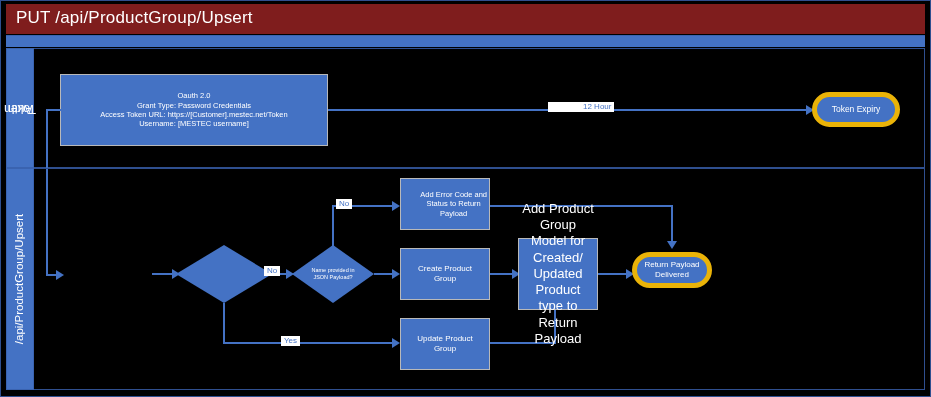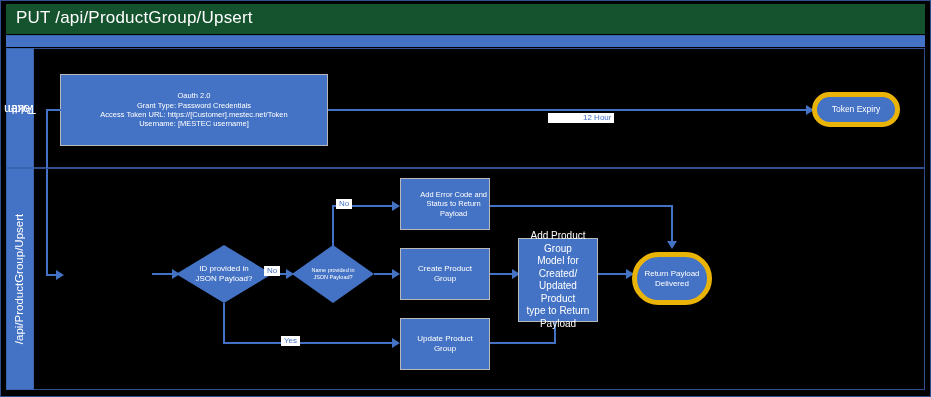--- a/index.html
+++ b/index.html
@@ -2,21 +2,21 @@
 <html><head>
 <meta charset="utf-8">
 <title>PUT /api/ProductGroup/Upsert</title>
 <style>
   html,body{margin:0;padding:0;background:#000;}
   body{width:931px;height:397px;overflow:hidden;font-family:"Liberation Sans",sans-serif;}
   #canvas{position:relative;width:931px;height:397px;background:#000000;}
 
   
   .frame{position:absolute;left:0;top:0;width:931px;height:397px;border:1px solid #2f4f8f;box-sizing:border-box;}
-  .titlebar{position:absolute;left:6px;top:4px;width:919px;height:30px;background:#14532d;box-sizing:border-box;}
+  .titlebar{position:absolute;left:6px;top:4px;width:919px;height:30px;background:#7f1d1d;box-sizing:border-box;}
   .titlebar .ttl{position:absolute;left:10px;top:4px;font-size:17px;color:#ffffff;letter-spacing:.2px;white-space:nowrap;}
   .subbar{position:absolute;left:6px;top:35px;width:919px;height:12px;background:#4472C4;border-top:1px solid #3a63b0;box-sizing:border-box;}
 
   
   .lane{position:absolute;box-sizing:border-box;border:1px solid #2f4f8f;}
   .lane-hdr{position:absolute;background:#4472C4;box-sizing:border-box;border:1px solid #3a63b0;}
   .lane-hdr span{
      position:absolute;left:50%;top:50%;
      transform:translate(-50%,-50%) rotate(-90deg);
      white-space:nowrap;color:#ffffff;text-align:center;line-height:1.15;
@@ -69,21 +69,21 @@
     <div>
       <div>Oauth 2.0</div>
       <div>Grant Type: Password Credentials</div>
       <div>Access Token URL: https://[Customer].mestec.net/Token</div>
       <div>Username: [MESTEC username]</div>
     </div>
   </div>
 
   <div class="ln lnh" style="left:328px;top:109px;width:478px;"></div>
   <div class="arw arw-r" style="left:806px;top:105px;"></div>
-  <div class="elabel" style="left:548px;top:113px;padding-left:35px;">12 Hour</div>
+  <div class="elabel" style="left:548px;top:102px;padding-left:35px;">12 Hour</div>
 
   <div class="node ellipse" style="left:812px;top:92px;width:88px;height:35px;font-size:8.5px;">
     <span>Token Expiry</span>
   </div>
 
   <div class="ln lnh" style="left:46px;top:109px;width:16px;"></div>
   <div class="ln lnv" style="left:46px;top:109px;height:166px;"></div>
   <div class="ln lnh" style="left:46px;top:274px;width:12px;"></div>
   <div class="arw arw-r" style="left:56px;top:270px;"></div>
 
@@ -91,24 +91,20 @@
   <div class="lane-hdr" style="left:6px;top:168px;width:28px;height:222px;">
     <span style="font-size:11.5px;">/api/ProductGroup/Upsert</span>
   </div>
 
 
   <div class="ln lnh" style="left:152px;top:273px;width:22px;"></div>
   <div class="arw arw-r" style="left:172px;top:269px;"></div>
 
   <div class="diamond" style="left:176px;top:245px;width:96px;height:58px;">
     <div class="dshape"></div>
-    <div class="dtxt" style="font-size:8px;">
-      <div>ID provided in</div>
-      <div>JSON Payload?</div>
-    </div>
   </div>
 
   <div class="ln lnh" style="left:272px;top:273px;width:20px;"></div>
   <div class="arw arw-r" style="left:286px;top:269px;"></div>
   <div class="elabel" style="left:264px;top:266px;">No</div>
 
   <div class="diamond" style="left:292px;top:245px;width:82px;height:58px;">
     <div class="dshape"></div>
     <div class="dtxt" style="font-size:5.5px;">
       <div>Name provided in</div>
@@ -154,33 +150,33 @@
       <div>Group</div>
     </div>
   </div>
 
   <div class="ln lnh" style="left:490px;top:273px;width:28px;"></div>
   <div class="arw arw-r" style="left:512px;top:269px;"></div>
 
   <div class="ln lnh" style="left:490px;top:342px;width:66px;"></div>
   <div class="ln lnv" style="left:554px;top:273px;height:69px;"></div>
 
-  <div class="node" style="left:518px;top:238px;width:80px;height:84px;font-size:10px;">
+  <div class="node" style="left:518px;top:238px;width:80px;height:72px;font-size:13px;">
     <div>
       <div>Add Product Group</div>
       <div>Model for Created/</div>
       <div>Updated Product</div>
       <div>type to Return</div>
       <div>Payload</div>
     </div>
   </div>
 
   <div class="ln lnh" style="left:598px;top:273px;width:32px;"></div>
   <div class="arw arw-r" style="left:626px;top:269px;"></div>
 
-  <div class="node ellipse" style="left:632px;top:252px;width:80px;height:53px;font-size:8px;">
+  <div class="node ellipse" style="left:632px;top:252px;width:80px;height:36px;font-size:8px;">
     <div>
       <div>Return Payload</div>
       <div>Delivered</div>
     </div>
   </div>
 
 </div>
 
 </body></html>

